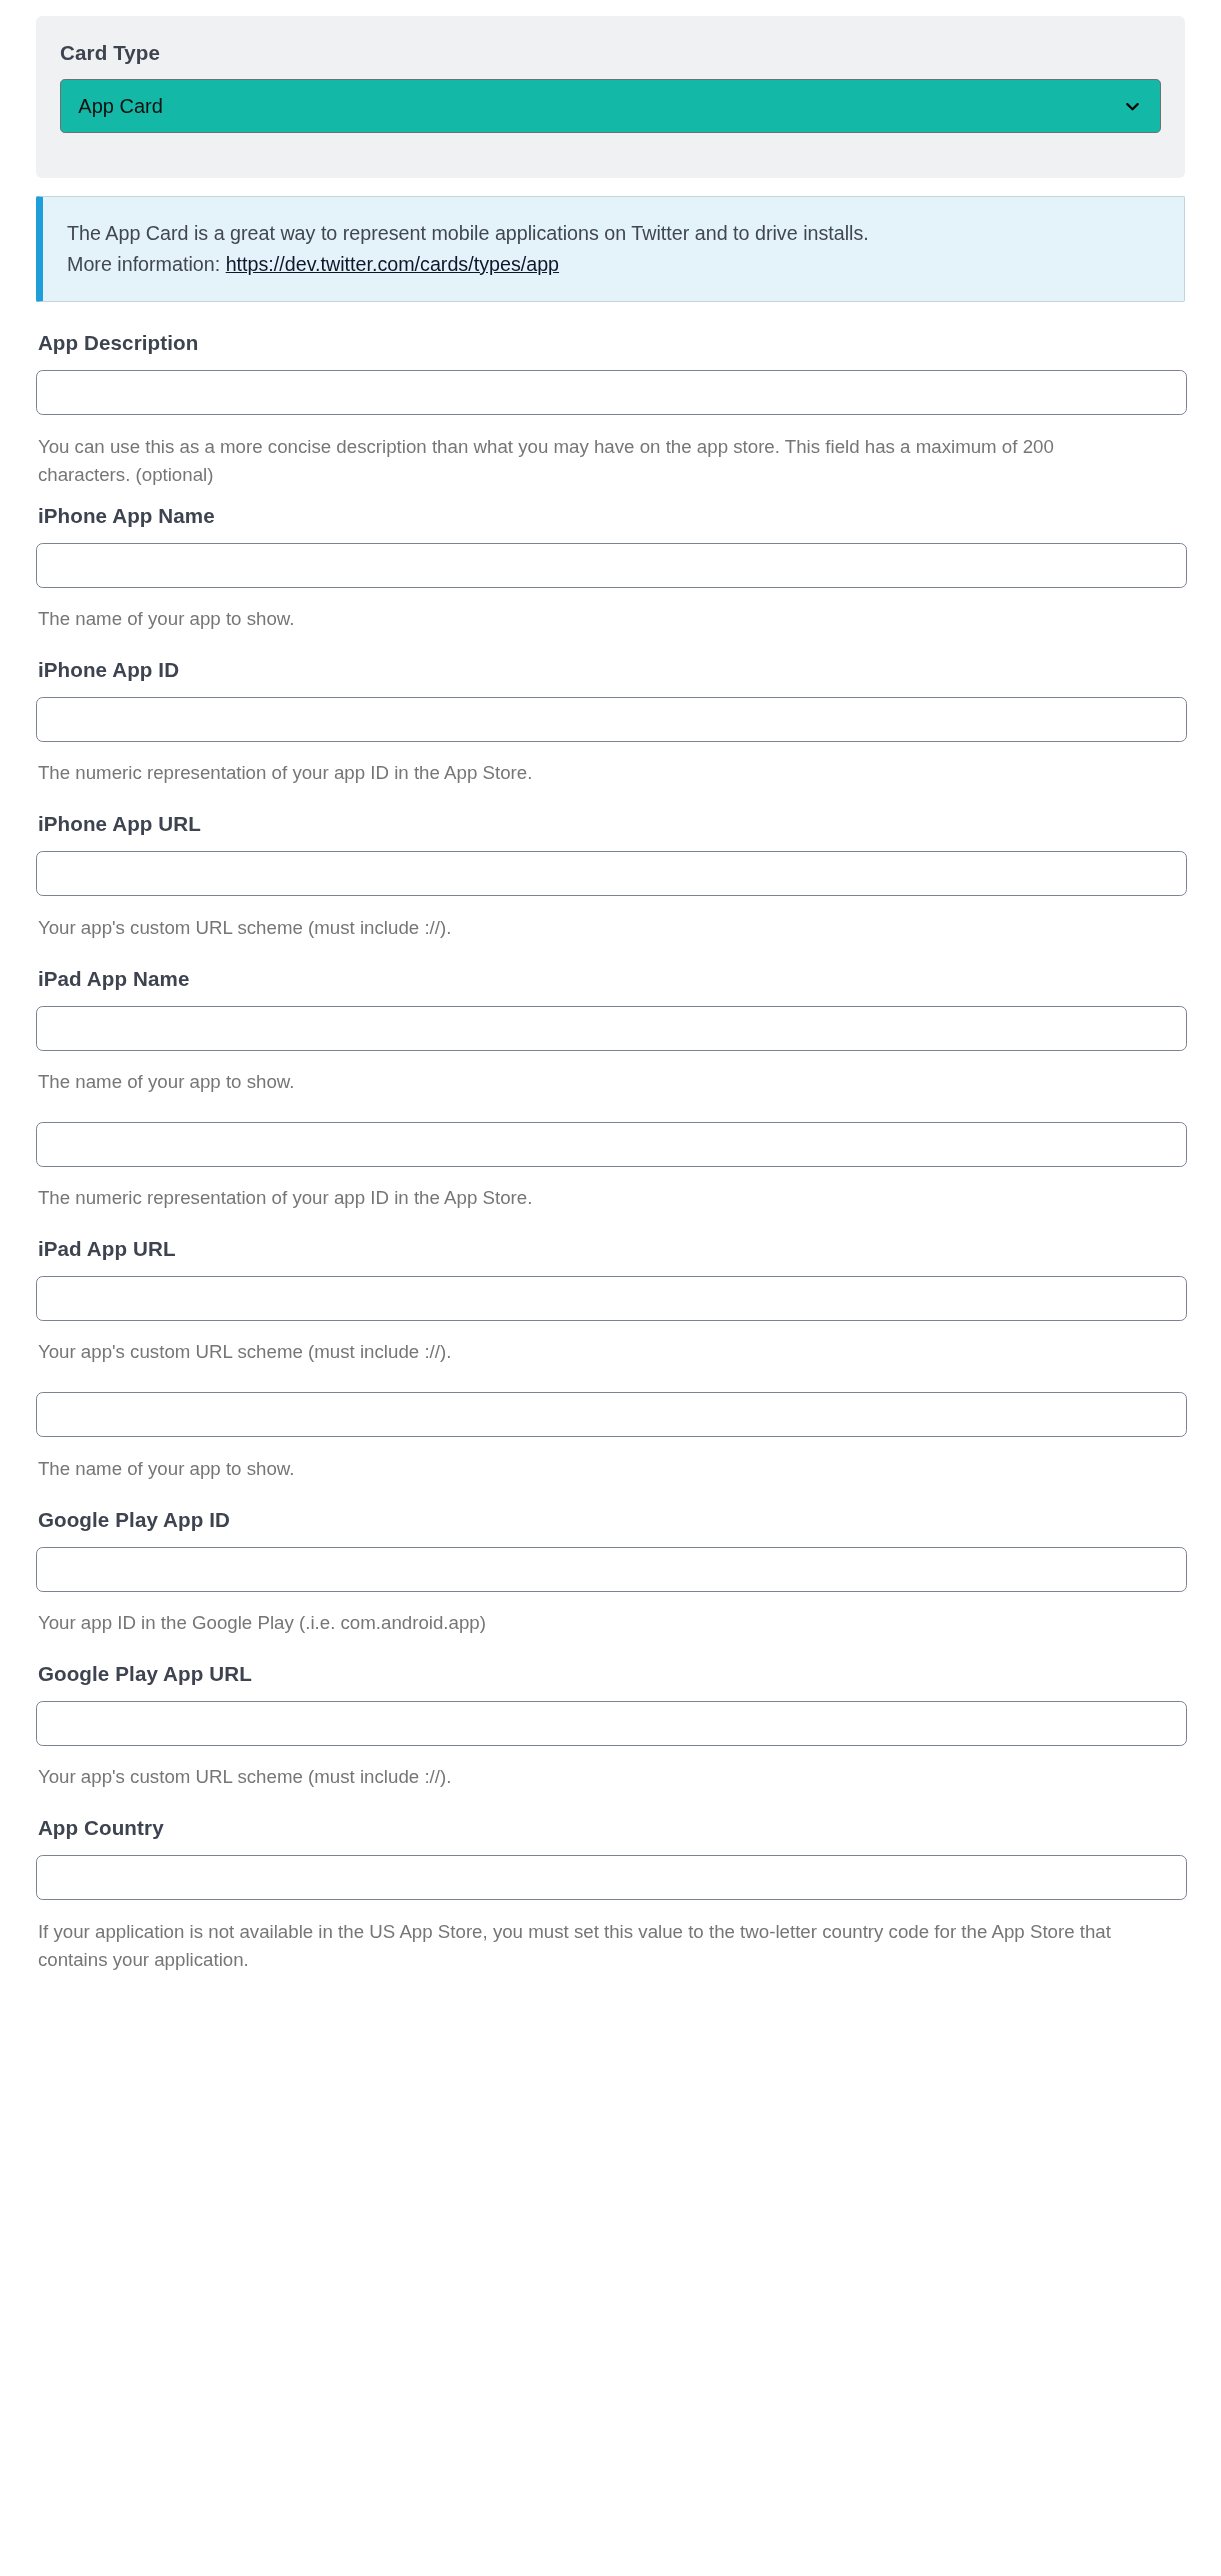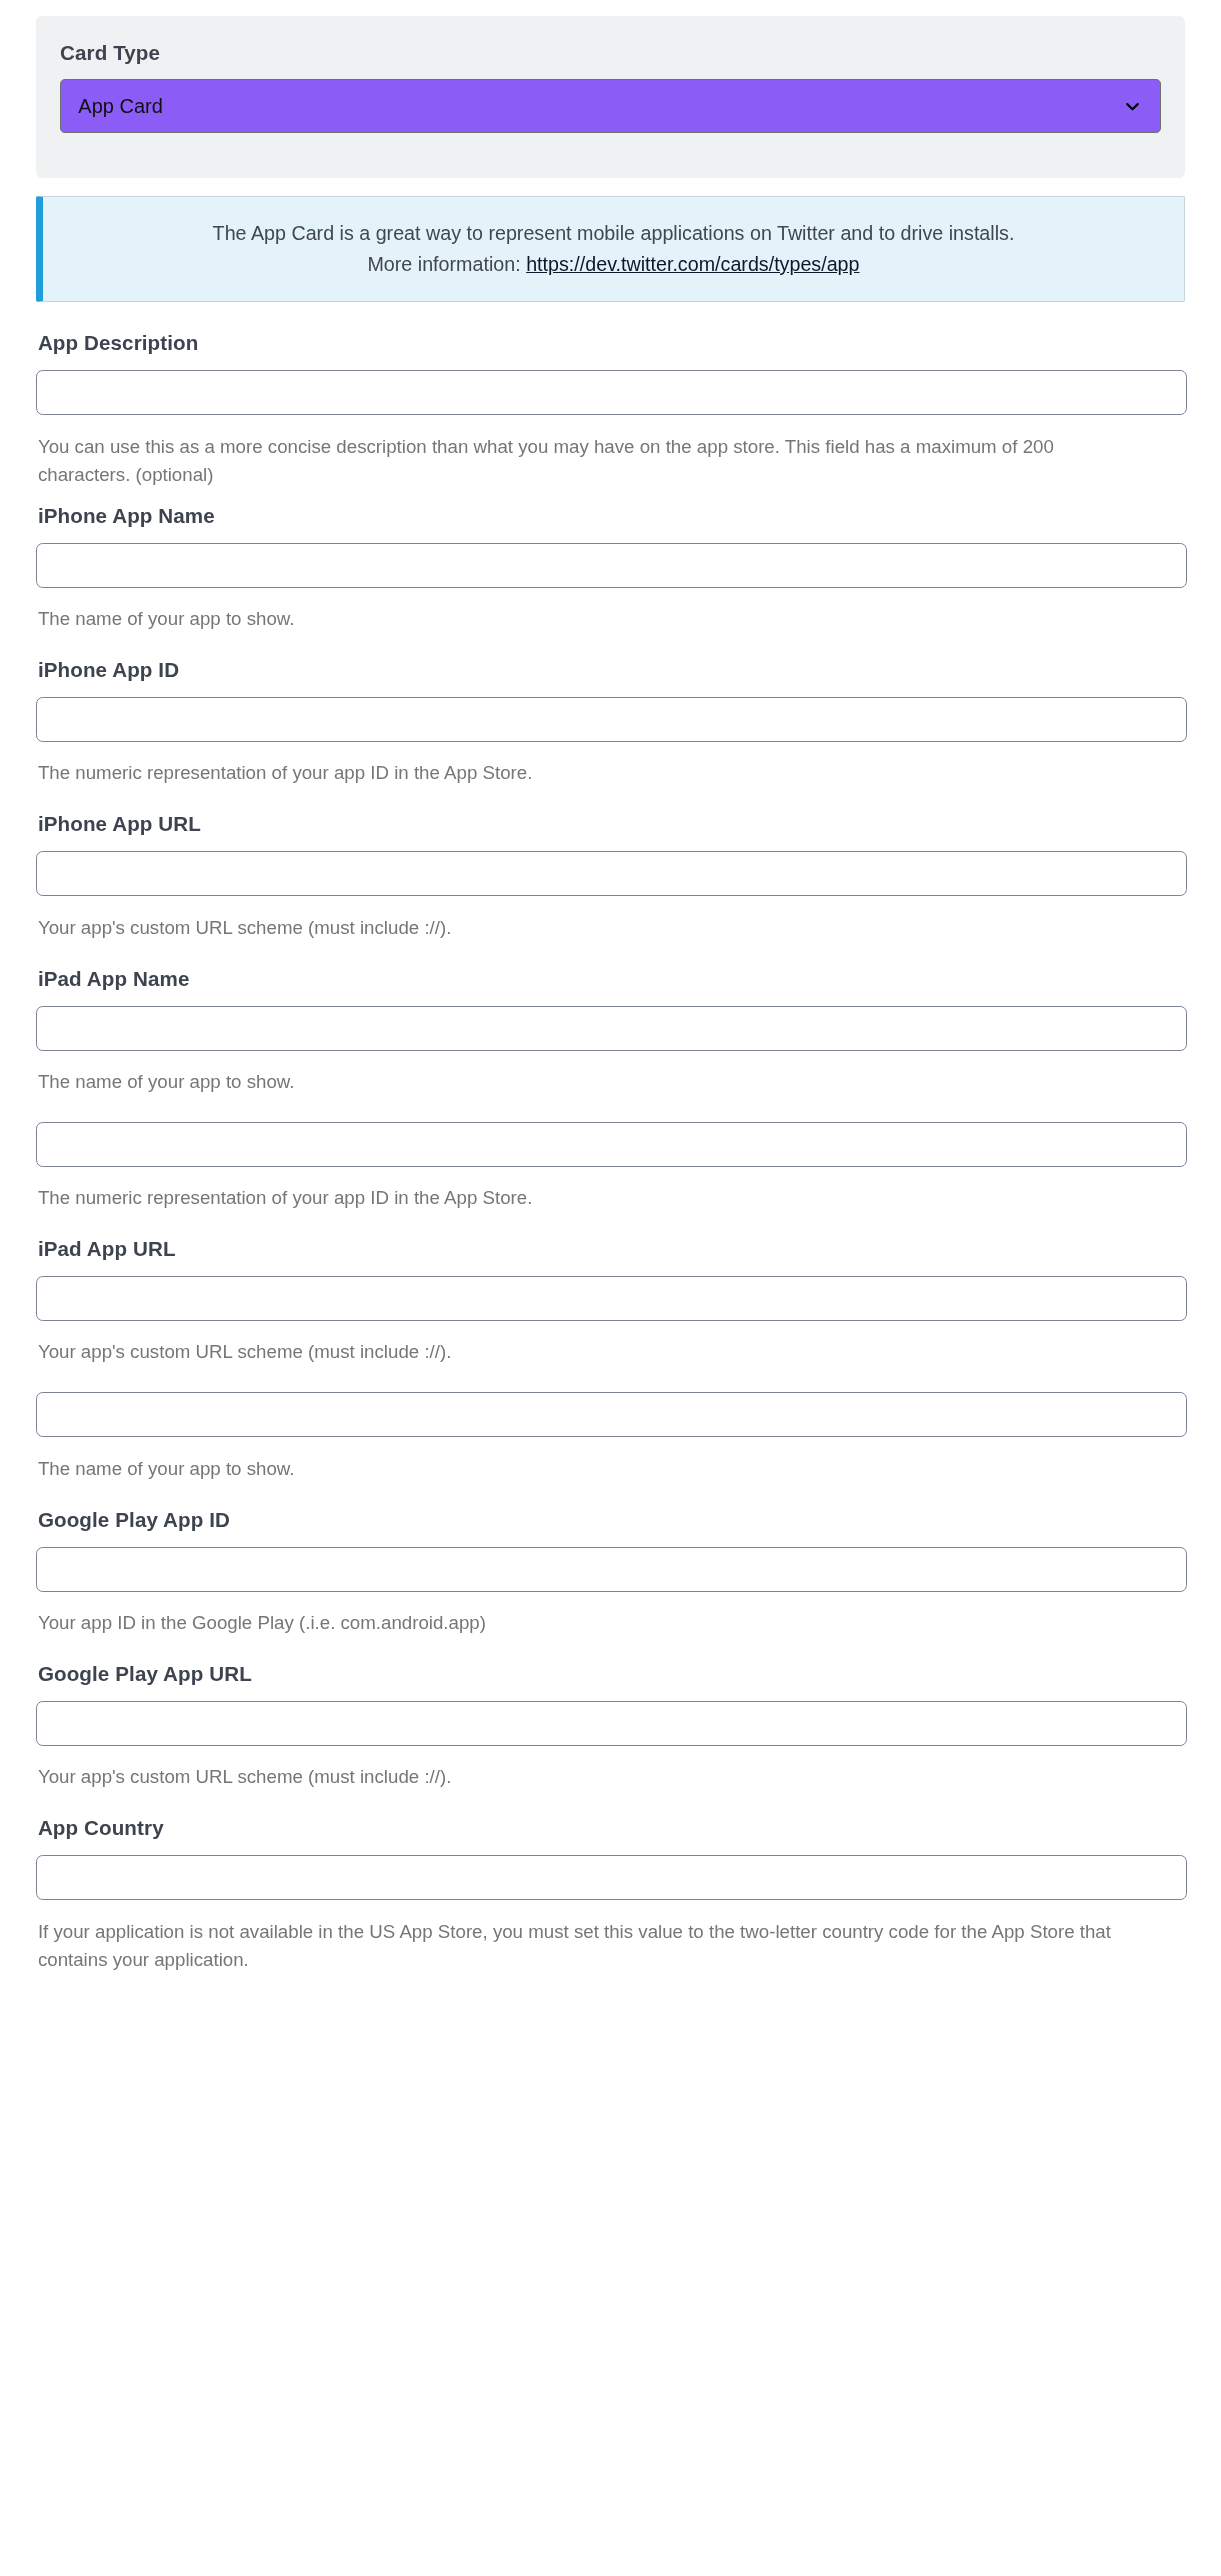--- a/index.html
+++ b/index.html
@@ -37,21 +37,21 @@
     line-height: 1.1;
     margin: 0 0 14.4px 0;
   }
   .select-wrap {
     position: relative;
     width: 100%;
   }
   .select-box {
     width: 100%;
     height: 54px;
-    background: #8b5cf6;
+    background: #14b8a6;
     border: 1.5px solid #6f6f6f;
     border-radius: 4.8px;
     display: flex;
     align-items: center;
     padding: 0 17.3px;
     font-size: 20px;
     color: #111111;
     line-height: 1;
   }
   .select-value { flex: 1; }
@@ -67,21 +67,20 @@
   .chevron svg { display: block; }
 
   
   .info-banner {
     margin: 18px 37px 0 36px;
     background: #e4f2fa;
     border: 1px solid #c7d3da;
     border-left: 7.7px solid #1f9fd9;
     border-radius: 1.9px;
     padding: 21px 24px 22px 24px;
-    text-align: center;
   }
   .info-line {
     font-size: 19.7px;
     line-height: 1.55;
     color: #41474f;
   }
   .info-link {
     color: #0f172a;
     text-decoration: underline;
     cursor: pointer;

